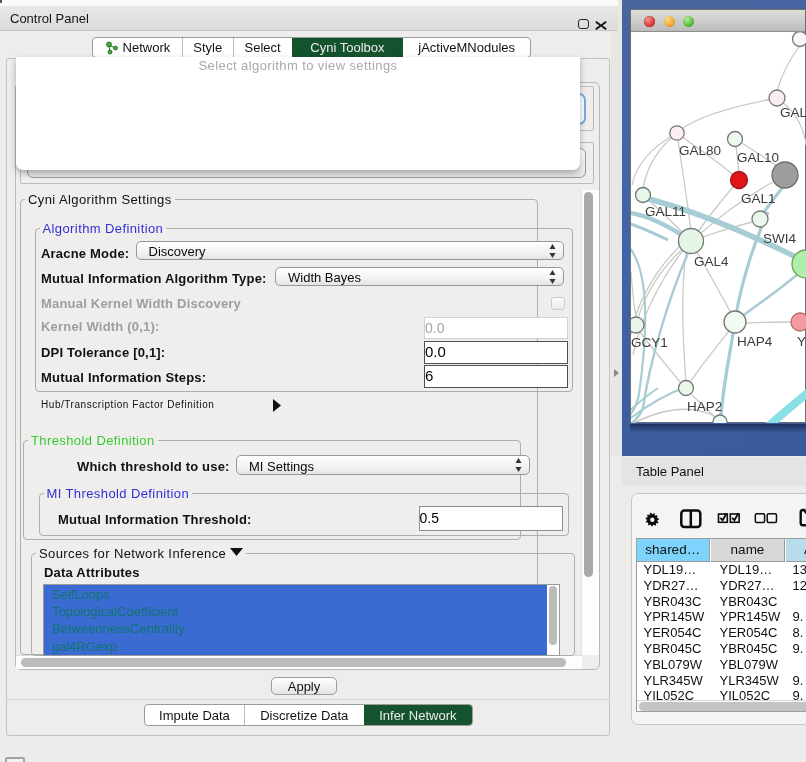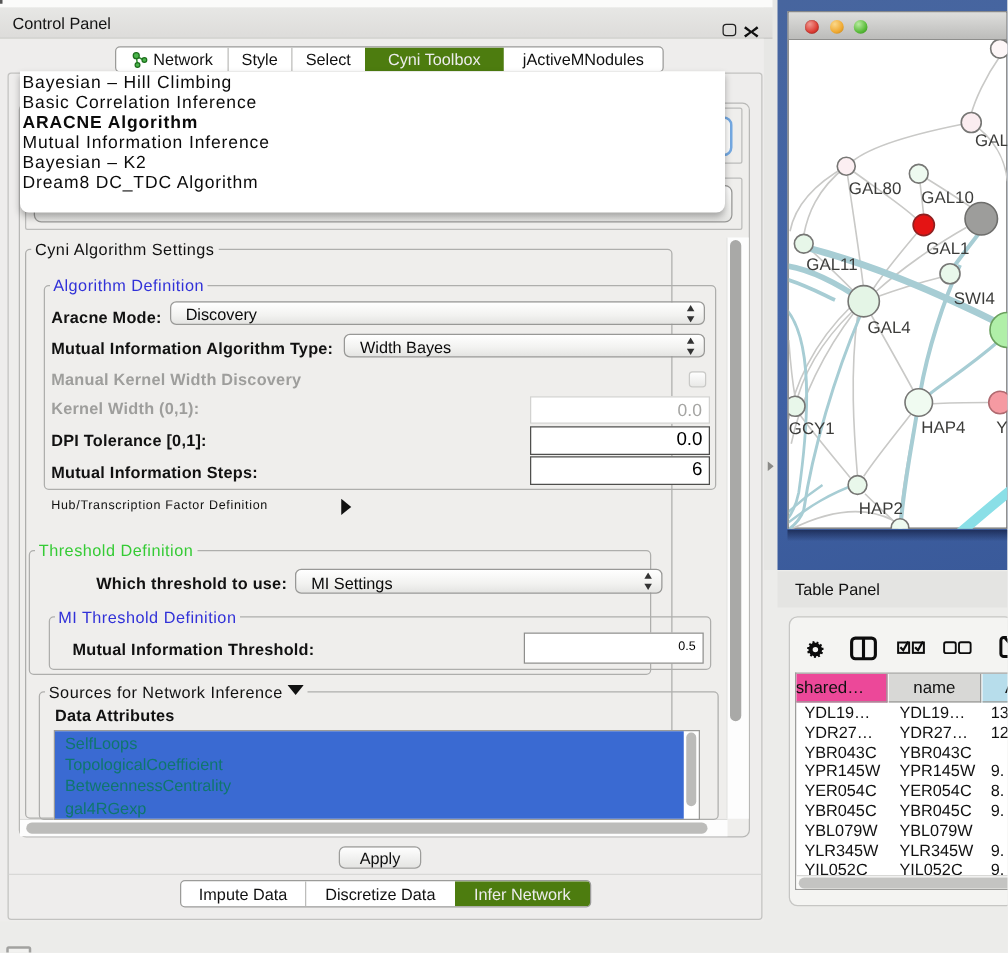--- a/index.html
+++ b/index.html
@@ -1,29 +1,29 @@
 <!DOCTYPE html>
 <html><head><meta charset="utf-8">
 <style>
 *{margin:0;padding:0;box-sizing:border-box}
 html,body{width:806px;height:762px}
 body{position:relative;font-family:"Liberation Sans",sans-serif;background:#ececea;overflow:hidden;font-size:13px;color:#111}
 .a{position:absolute}
 .combo{position:absolute;border:1px solid #989896;border-radius:5px;background:linear-gradient(#ffffff,#f2f2f0 60%,#e4e4e2);line-height:17px;color:#0a0a0a}
 .combo .tx{position:absolute;left:12px;top:1px}
 .arrows{position:absolute;right:7px;top:50%;width:7px;height:14px;margin-top:-7px}
-.fld{position:absolute;background:#fff;text-align:right;color:#000}
+.fld{position:absolute;background:#fff;text-align:left;color:#000}
 .grp{position:absolute;border:1px solid #aeaeac;border-radius:4px}
 .grp>span{position:absolute;top:-8px;left:4px;background:#efeeec;padding:0 3px;line-height:15px;white-space:nowrap;letter-spacing:0.4px}
 .lbl{position:absolute;font-weight:bold;white-space:nowrap;letter-spacing:0.2px}
 .dis{color:#9e9e9c}
 .tabbar{position:absolute;display:flex;background:#fff;border:1px solid #9b9b99;border-radius:4px;overflow:hidden}
 .tabbar .t{display:flex;align-items:center;justify-content:center;white-space:nowrap;height:100%}
 .tabbar .sep{width:1px;background:#bdbdbb;height:100%}
-.tabbar .on{background:#4d7c0f;color:#ececec}
+.tabbar .on{background:#14532d;color:#ececec}
 .cell{position:absolute;overflow:hidden;white-space:nowrap}
 </style></head>
 <body>
 
 <div class="a" style="left:611px;top:0;width:11px;height:456px;background:#e7e7e5"></div>
 <div class="a" style="left:0;top:0;width:618px;height:6px;background:#fbfbfa"></div>
 <div class="a" style="left:0;top:0;width:2px;height:3px;background:#555"></div>
 <div class="a" style="left:0;top:6px;width:618px;height:25px;background:linear-gradient(#e7e7e5,#dddcda);border-bottom:1px solid #c6c6c4">
   <div class="a" style="left:10px;top:0;line-height:25px;color:#131313">Control Panel</div>
   <div class="a" style="left:578px;top:13px;width:11px;height:10px;border:1.6px solid #222;border-radius:3px"></div>
@@ -112,21 +112,21 @@
   <div class="tx" style="top:1.5px">MI Settings</div>
   <svg class="arrows" viewBox="0 0 7 14">
       <path d="M3.5 0 L6.5 5 H0.5 Z" fill="#333"></path>
       <path d="M3.5 14 L6.5 9 H0.5 Z" fill="#333"></path>
     </svg>
 </div>
 <div class="grp" style="left:38.5px;top:493px;width:530.5px;height:42.5px">
     <span style="color:#3131d8">MI Threshold Definition</span>
   </div>
 <div class="lbl" style="left:58px;top:512px">Mutual Information Threshold:</div>
-<div class="fld" style="left:418.5px;top:506px;width:144px;height:24.5px;border:1px solid #8e8e8c;line-height:22.5px;font-size:10px;padding-right:5px">0.5</div>
+<div class="fld" style="left:418.5px;top:506px;width:144px;height:24.5px;border:1px solid #8e8e8c;line-height:22.5px;font-size:14px;padding-right:5px">0.5</div>
 
 <div class="grp" style="left:31px;top:553px;width:543.5px;height:103px">
     <span style="color:#111">Sources for Network Inference
   <svg width="13" height="8" viewBox="0 0 13 8" style="vertical-align:2px">
         <path d="M0 0 H13 L6.5 8 Z" fill="#111"></path>
       </svg></span>
   </div>
 <div class="lbl" style="left:44px;top:565px">Data Attributes</div>
 <div class="a" style="left:42.5px;top:584px;width:517px;height:72px;background:#fff;border:1px solid #9a9a98"></div>
 <div class="a" style="left:43.5px;top:585px;width:503px;height:69.6px;background:#3a6ad2"></div>
@@ -144,28 +144,21 @@
   <div class="t on" style="width:109px">Infer Network</div>
 </div>
 
 <div class="a" style="left:5px;top:757px;width:20px;height:10px;border:2px solid #a2a2a0;background:#f2f2f0;border-radius:2px"></div>
 
 <svg class="a" style="left:614px;top:369px" width="5" height="8" viewBox="0 0 5 8">
     <path d="M0 0 L5 4 L0 8 Z" fill="#8a8a88"></path>
   </svg>
 
 <div class="a" style="left:16px;top:57px;width:564px;height:113px;background:#fff;box-shadow:0 3px 6px rgba(0,0,0,.30);border-radius:0 0 7px 7px">
-  <div style="padding-left:2px;line-height:16px;color:#0b0b0b;font-size:14px;letter-spacing:0.7px">
-    Bayesian – Hill Climbing<br>
-    Basic Correlation Inference<br>
-    <b>ARACNE Algorithm</b><br>
-    Mutual Information Inference<br>
-    Bayesian – K2<br>
-    Dream8 DC_TDC Algorithm
-  </div>
+  <div style="text-align:center;color:#a9a9a7;line-height:17px;letter-spacing:0.4px">Select algorithm to view settings</div>
 </div>
 
 <div class="a" style="left:622px;top:0;width:184px;height:456px;background:linear-gradient(168deg,#47659e 0%,#4164a8 50%,#3a5a9a 100%)"></div>
 
 <div class="a" style="left:630px;top:9px;width:176px;height:414px;border:1px solid #6e6e6c;background:#fff">
   <div class="a" style="left:0;top:0;width:100%;height:22px;background:linear-gradient(#dededc,#bcbcba);border-bottom:1px solid #8e8e8c"></div>
   <div class="a" style="left:13px;top:6px;width:11px;height:11px;border-radius:50%;background:radial-gradient(circle at 35% 30%,#f09890,#dd3f36 60%,#a8201a);box-shadow:inset 0 0 1px #801510"></div>
   <div class="a" style="left:32.5px;top:6px;width:11px;height:11px;border-radius:50%;background:radial-gradient(circle at 35% 30%,#fbd88a,#efa932 60%,#b87b12);"></div>
   <div class="a" style="left:52px;top:6px;width:11px;height:11px;border-radius:50%;background:radial-gradient(circle at 35% 30%,#b8eba0,#59bb3a 60%,#2f8716);"></div>
 </div>
@@ -261,21 +254,21 @@
     <rect x="87.3" y="7" width="8.8" height="8.3" stroke-width="1.6"></rect>
     <path d="M77.3 10.8 L79.6 13.2 L83.6 6.2" stroke-width="1.8"></path>
     <path d="M89.1 10.8 L91.4 13.2 L95.4 6.2" stroke-width="1.8"></path>
     <rect x="112.3" y="6.8" width="9.3" height="8.7" rx="1.5" stroke-width="1.5"></rect>
     <rect x="124.2" y="6.8" width="9.3" height="8.7" rx="1.5" stroke-width="1.5"></rect>
   </g>
   <path d="M164 18.2 H160 a2.3 2.3 0 0 1 -2.3 -2.3 V5.3 a2.3 2.3 0 0 1 2.3 -2.3 h2.5 M160.8 3 l4 4.6" fill="none" stroke="#0c0c0c" stroke-width="2.4"></path>
 </svg>
 
 <div class="a" style="left:635.5px;top:538px;width:171px;height:174px;background:#fff;border:1px solid #9d9d9b;border-right:none;overflow:hidden;">
-  <div class="cell" style="left:0;top:0;width:73.5px;height:23px;background:#ec4899;border-right:1px solid #9a9a98;border-bottom:1px solid #9a9a98;text-align:left;line-height:22px;font-size:13.5px">shared…</div>
+  <div class="cell" style="left:0;top:0;width:73.5px;height:23px;background:#7dd3fc;border-right:1px solid #9a9a98;border-bottom:1px solid #9a9a98;text-align:center;line-height:22px;font-size:13.5px">shared…</div>
   <div class="cell" style="left:74.5px;top:0;width:74px;height:23px;background:#d8d8d6;border-right:1px solid #9a9a98;border-bottom:1px solid #9a9a98;text-align:center;line-height:22px;font-size:13.5px">name</div>
   <div class="cell" style="left:149.5px;top:0;width:22px;height:23px;background:#b7ddeb;border-bottom:1px solid #9a9a98;line-height:22px;font-size:13.5px;padding-left:18px">A</div>
   <div class="cell" style="left:7px;top:23px;width:70px;line-height:15.8px">YDL19…<br>YDR27…<br>YBR043C<br>YPR145W<br>YER054C<br>YBR045C<br>YBL079W<br>YLR345W<br>YIL052C</div>
   <div class="cell" style="left:83px;top:23px;width:70px;line-height:15.8px">YDL19…<br>YDR27…<br>YBR043C<br>YPR145W<br>YER054C<br>YBR045C<br>YBL079W<br>YLR345W<br>YIL052C</div>
   <div class="cell" style="left:156px;top:23px;width:20px;line-height:15.8px">13<br>12<br>&nbsp;<br>9.<br>8.<br>9.<br>&nbsp;<br>9.<br>9.</div>
   <div class="a" style="left:0;top:160.5px;width:171px;height:12px;background:#fafaf8;border-top:1px solid #d8d8d6">
     <div class="a" style="left:2px;top:1.5px;width:175px;height:9px;background:#c4c4c2;border-radius:5px"></div>
   </div>
 </div>
 

